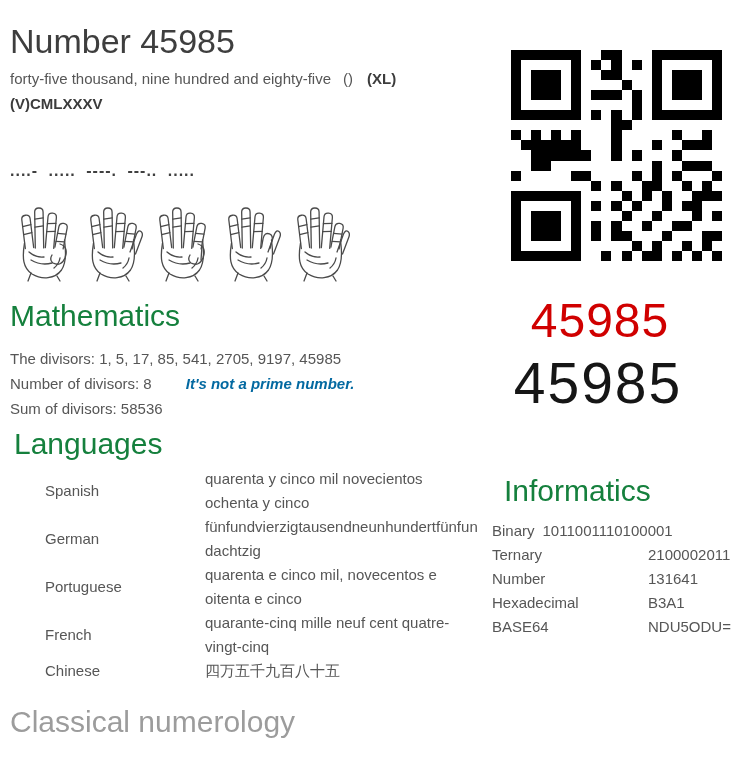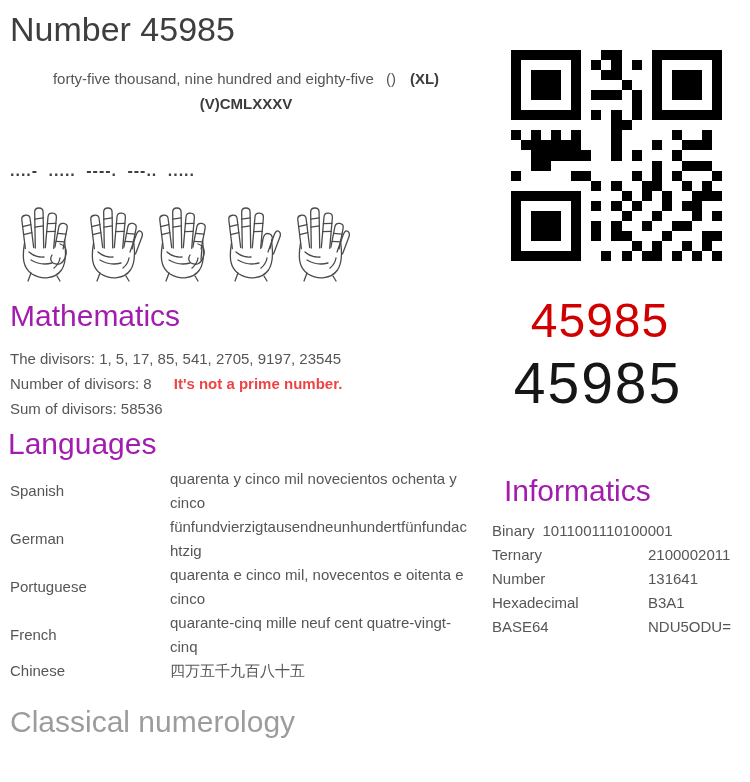--- a/index.html
+++ b/index.html
@@ -9,56 +9,56 @@
     width: 750px;
     height: 782px;
     background: #fff;
     font-family: "Liberation Sans", sans-serif;
     color: #565656;
     overflow: hidden;
   }
   .abs { position: absolute; }
   h1, h2 { margin:0; font-weight:400; }
   h1 { font-size:34px; color:#3e3e3e; letter-spacing:0; }
-  h2 { font-size:30px; color:#a21caf; }
+  h2 { font-size:30px; color:#15803d; }
   h2.light { color:#9c9c9c; }
   .body-text { font-size:15px; line-height:25px; color:#565656; }
-  .words { width:472px; overflow-wrap:break-word;text-align:center; }
+  .words { width:472px; overflow-wrap:break-word; }
   .words b { color:#3c3c3c; overflow-wrap:break-word; }
   .words .parens { margin-left:12px; }
   .words b { margin-left:14px; }
   .morse {
     font-size:16px; font-weight:bold; color:#3f3f3f;
     letter-spacing:1px; word-spacing:5px;
   }
   .hands { display:flex; gap:3px; }
   .hands svg { display:block; }
   .math-line { font-size:15px; line-height:25px; }
-  .math-line .prime-note { font-weight:bold; color:#ef4444; margin-left:22px; }
+  .math-line .prime-note { font-weight:bold; color:#0369a1; margin-left:34px;font-style:italic; }
   .lang-table { width:470px; font-size:15px; line-height:24px; }
   .lang-row { display:flex; }
-  .lang-label { width:160px; flex:0 0 160px; display:flex; align-items:center; }
+  .lang-label { width:160px; flex:0 0 160px; display:flex; align-items:center;margin-left:35px; }
   .lang-value { width:302px; overflow-wrap:break-word; word-break:break-word; }
   .num-red   { font-size:48px; letter-spacing:1px; color:#d00000; text-align:center; width:240px; }
   .num-black { font-size:57px; letter-spacing:2px; color:#161616; text-align:center; width:240px; }
   .info-rows { font-size:15px; line-height:24px; }
   .info-row { display:flex;align-items:flex-end; }
   .info-row .lbl { width:156px; flex:0 0 156px; }
   .info-row.inline .lbl { width:auto; flex:0 0 auto; }
   .info-row.inline .val { margin-left:8px; }
   .numerology-line { font-size:15px; color:#9a9a9a; }
   .numerology-line b { color:#8a8a8a; margin-left:4px; }
   .qr-box { background:#fff; }
 </style>
 </head>
 <body>
 
 <div class="page">
 
-  <h1 class="abs" style="left:10px; top:10px;">Number 45985</h1>
+  <h1 class="abs" style="left:10px; top:22px;">Number 45985</h1>
 
   <p class="abs body-text words" style="left:10px; top:66px; margin:0;">
     <span>forty-five thousand, nine hundred and eighty-five</span><span class="parens">()</span><b>(XL)(V)CMLXXXV</b>
   </p>
 
   <div class="abs morse" style="left:10px; top:162px;">....- ..... ----. ---.. .....</div>
 
   <div class="abs hands" style="left:8px; top:202px;">
     <svg width="66" height="80" viewBox="0 0 66 80">
         <g fill="none" stroke="#4a4a4a" stroke-width="1.3" stroke-linecap="round" stroke-linejoin="round">
@@ -376,31 +376,31 @@
       <rect x="11" y="20" width="1" height="1" fill="#000000"></rect>
       <rect x="13" y="20" width="1" height="1" fill="#000000"></rect>
       <rect x="14" y="20" width="1" height="1" fill="#000000"></rect>
       <rect x="16" y="20" width="1" height="1" fill="#000000"></rect>
       <rect x="18" y="20" width="1" height="1" fill="#000000"></rect>
       <rect x="20" y="20" width="1" height="1" fill="#000000"></rect>
     </svg>
 
   <h2 class="abs" style="left:10px; top:299px;">Mathematics</h2>
   <div class="abs" style="left:10px; top:346px;">
-    <div class="math-line">The divisors: 1, 5, 17, 85, 541, 2705, 9197, 23545</div>
+    <div class="math-line">The divisors: 1, 5, 17, 85, 541, 2705, 9197, 45985</div>
     <div class="math-line">
       <span>Number of divisors: 8</span><span class="prime-note">It's not a prime number.</span>
     </div>
     <div class="math-line">Sum of divisors: 58536</div>
   </div>
 
   <div class="abs num-red" style="left:480px; top:293px;">45985</div>
   <div class="abs num-black" style="left:478px; top:350px;">45985</div>
 
-  <h2 class="abs" style="left:8px; top:427px;">Languages</h2>
+  <h2 class="abs" style="left:14px; top:427px;">Languages</h2>
   <div class="abs lang-table" style="left:10px; top:467px;">
     <div class="lang-row">
       <div class="lang-label">Spanish</div>
       <div class="lang-value">quarenta y cinco mil novecientos ochenta y cinco</div>
     </div>
     <div class="lang-row">
       <div class="lang-label">German</div>
       <div class="lang-value">fünfundvierzigtausendneunhundertfünfundachtzig</div>
     </div>
     <div class="lang-row">

